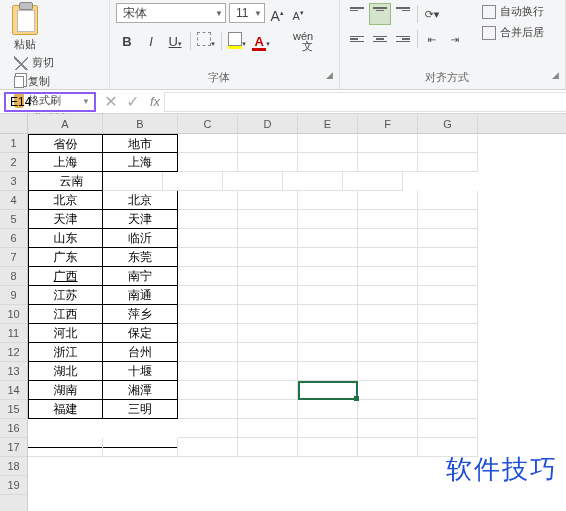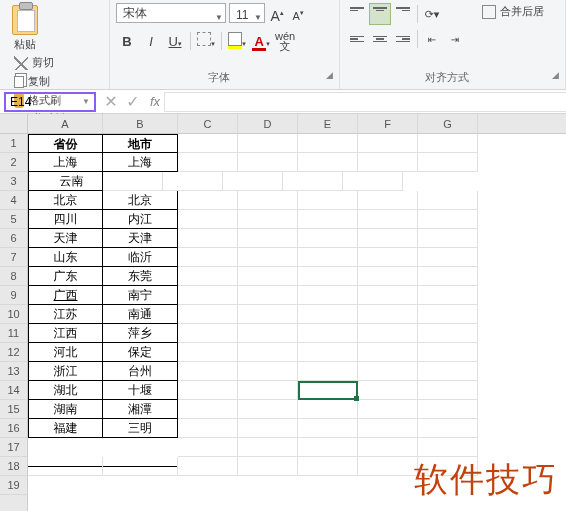--- a/index.html
+++ b/index.html
@@ -19,34 +19,34 @@
 .paste-big .paste-icon::after { content: ""; position: absolute; top: 4px; left: 4px; width: 16px; height: 20px; background: #fff; border: 1px solid #bbb; }
 .clip-side { margin-left: 4px; display: flex; flex-direction: column; gap: 2px; }
 .clip-btn { display: flex; align-items: center; gap: 4px; padding: 1px 4px; }
 .ic { width: 14px; height: 14px; display: inline-block; }
 .ic-cut { background: linear-gradient(45deg, transparent 40%, #888 40%, #888 50%, transparent 50%), linear-gradient(-45deg, transparent 40%, #888 40%, #888 50%, transparent 50%); position: relative; }
 .ic-copy { border: 1px solid #888; background: #fff; box-shadow: 2px -2px 0 #fff, 2px -2px 0 1px #888; width: 10px; height: 12px; }
 .ic-brush { background: #e2b050; border-radius: 1px 1px 3px 3px; width: 10px; height: 14px; }
 
 .font-group { width: 230px; }
 .font-row1 { display: flex; gap: 3px; align-items: center; }
-.combo { height: 20px; border: 1px solid #ababab; background: #fff; display: flex; align-items: flex-end; padding: 0 2px 0 6px; font-size: 12px; }
+.combo { height: 20px; border: 1px solid #ababab; background: #fff; display: flex; align-items: center; padding: 0 2px 0 6px; font-size: 12px; }
 .combo .dd { margin-left: auto; color: #666; font-size: 8px; padding-left: 4px; }
 .fontname { width: 110px; }
 .fontsize { width: 36px; }
 .aa-btn { width: 18px; height: 20px; border: 1px solid transparent; text-align: center; line-height: 18px; font-size: 12px; }
 .font-row2 { display: flex; gap: 2px; align-items: center; margin-top: 5px; }
 .fbtn { width: 22px; height: 22px; text-align: center; line-height: 22px; font-size: 13px; border: 1px solid transparent; }
 .b { font-weight: bold; } .i { font-style: italic; } .u { text-decoration: underline; }
 .sep { width: 1px; height: 18px; background: #d0d0d0; margin: 0 2px; }
 .border-ic { width: 14px; height: 14px; border: 1px dashed #888; display: inline-block; }
 .fill-ic { width: 14px; height: 14px; background: #fff; border: 1px solid #888; display: inline-block; position: relative; }
 .fill-ic::after { content:""; position:absolute; left:-1px; right:-1px; bottom:-4px; height:3px; background:#ffff00; }
 .fontcolor-ic { font-weight: bold; color: #c00; border-bottom: 3px solid #c00; display: inline-block; width: 14px; line-height: 12px; text-align: center; }
-.wen { font-family: KaiTi, serif; font-size: 11px; text-align: center; line-height: 10px; }
+.wen { font-family: KaiTi, serif; font-size: 11px; text-align: right; line-height: 10px; margin-left: 18px; }
 
 .align-group { flex: 1; }
 .align-row { display: flex; gap: 1px; align-items: center; }
 .abtn { width: 22px; height: 22px; border: 1px solid transparent; display: flex; flex-direction: column; justify-content: center; align-items: center; gap: 1px; padding: 3px; }
 .abtn.active { background: #d5e3cc; border-color: #9bbd7c; }
 .abtn .ln { height: 1.5px; background: #666; width: 100%; }
 .abtn.top { justify-content: flex-start; }
 .abtn.l .ln:nth-child(2){width:60%;align-self:flex-start;} .abtn.c .ln:nth-child(2){width:60%;} .abtn.r .ln:nth-child(2){width:60%;align-self:flex-end;}
 .align-side { display: flex; flex-direction: column; gap: 4px; margin-left: 10px; }
 .wrap-btn { display: flex; align-items: center; gap: 4px; font-size: 11px; padding: 1px 4px; }
@@ -67,25 +67,25 @@
 .colhdrs { display: flex; height: 20px; background: #e8e8e8; border-bottom: 1px solid #ccc; }
 .ch { text-align: center; font-size: 11px; color: #555; border-right: 1px solid #d8d8d8; line-height: 20px; }
 .cells { position: relative; }
 .row { display: flex; height: 19px; }
 .cell { border-right: 1px solid #e0e0e0; border-bottom: 1px solid #e0e0e0; font-size: 12px; text-align: center; line-height: 18px; overflow: hidden; font-family: SimSun, serif; }
 .cell.thickL { border-left: 1.5px solid #000; }
 .cell.thickR { border-right: 1.5px solid #000; }
 .cell.thickT { border-top: 1.5px solid #000; }
 .cell.thickB { border-bottom: 1.5px solid #000; margin-top: 28px; }
 .cell.thin { border-right: 1px solid #000; border-bottom: 1px solid #000; }
-.cell.hdr { font-weight: bold; }
+.cell.hdr { font-weight: normal; }
 .selection { position: absolute; border: 2px solid #1f7246; pointer-events: none; }
 .selection::after { content:""; position:absolute; right:-3px; bottom:-3px; width:5px; height:5px; background:#1f7246; }
 
-.watermark { position: absolute; right: 8px; bottom: 8px; font-size: 34px; color: #c2410c; font-family: "Microsoft YaHei"; letter-spacing: 2px; pointer-events: none; }
+.watermark { position: absolute; right: 8px; bottom: 24px; font-size: 26px; color: #1d4ed8; font-family: "Microsoft YaHei"; letter-spacing: 2px; pointer-events: none; }
 
 .colA{width:75px;} .colB{width:75px;} .colC{width:60px;} .colD{width:60px;} .colE{width:60px;} .colF{width:60px;} .colG{width:60px;}
 </style>
 </head>
 <body>
 
 <div class="ribbon">
   <div class="rgroup clipboard">
     <div class="rg-body clip-top">
       <div class="paste-big">
@@ -176,20 +176,24 @@
               <div class="ln"></div>
               <div class="ln"></div>
               <div class="ln"></div>
             </div>
           <div class="sep"></div>
           <div class="abtn" style="font-size:10px;">⇤</div>
           <div class="abtn" style="font-size:10px;">⇥</div>
         </div>
       </div>
       <div class="align-side">
+        <div class="wrap-btn">
+            <span class="wrap-ic"></span>
+            <span>自动换行</span>
+          </div>
         <div class="wrap-btn">
             <span class="wrap-ic"></span>
             <span>合并后居</span>
           </div>
       </div>
     </div>
     <div class="rgroup-label"><span>对齐方式</span><span class="expander">◢</span></div>
   </div>
 </div>
 
@@ -270,29 +274,20 @@
         <div class="row">
           <div class="cell colA thin thickL" style="width: 75px;">北京</div>
           <div class="cell colB thin thickR" style="width: 75px;">北京</div>
           <div class="cell colC" style="width: 60px;"></div>
           <div class="cell colD" style="width: 60px;"></div>
           <div class="cell colE" style="width: 60px;"></div>
           <div class="cell colF" style="width: 60px;"></div>
           <div class="cell colG" style="width: 60px;"></div>
         </div>
         <div class="row">
-          <div class="cell colA thin thickL" style="width: 75px;">四川</div>
-          <div class="cell colB thin thickR" style="width: 75px;">内江</div>
-          <div class="cell colC" style="width: 60px;"></div>
-          <div class="cell colD" style="width: 60px;"></div>
-          <div class="cell colE" style="width: 60px;"></div>
-          <div class="cell colF" style="width: 60px;"></div>
-          <div class="cell colG" style="width: 60px;"></div>
-        </div>
-        <div class="row">
           <div class="cell colA thin thickL" style="width: 75px;">天津</div>
           <div class="cell colB thin thickR" style="width: 75px;">天津</div>
           <div class="cell colC" style="width: 60px;"></div>
           <div class="cell colD" style="width: 60px;"></div>
           <div class="cell colE" style="width: 60px;"></div>
           <div class="cell colF" style="width: 60px;"></div>
           <div class="cell colG" style="width: 60px;"></div>
         </div>
         <div class="row">
           <div class="cell colA thin thickL" style="width: 75px;">山东</div>

